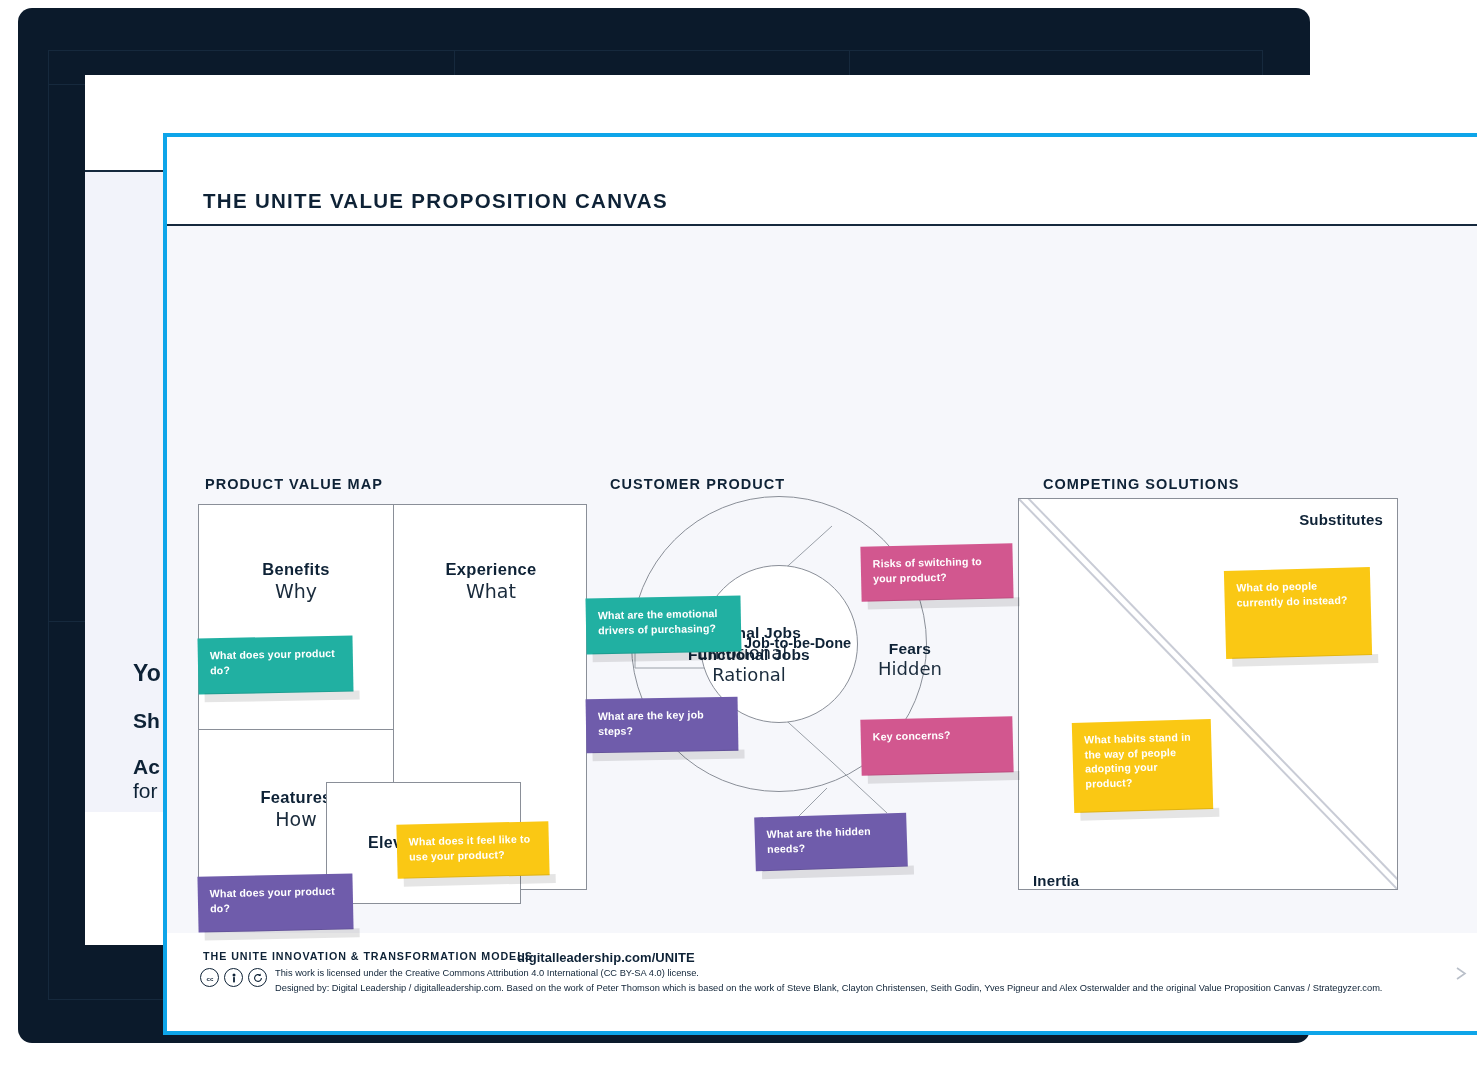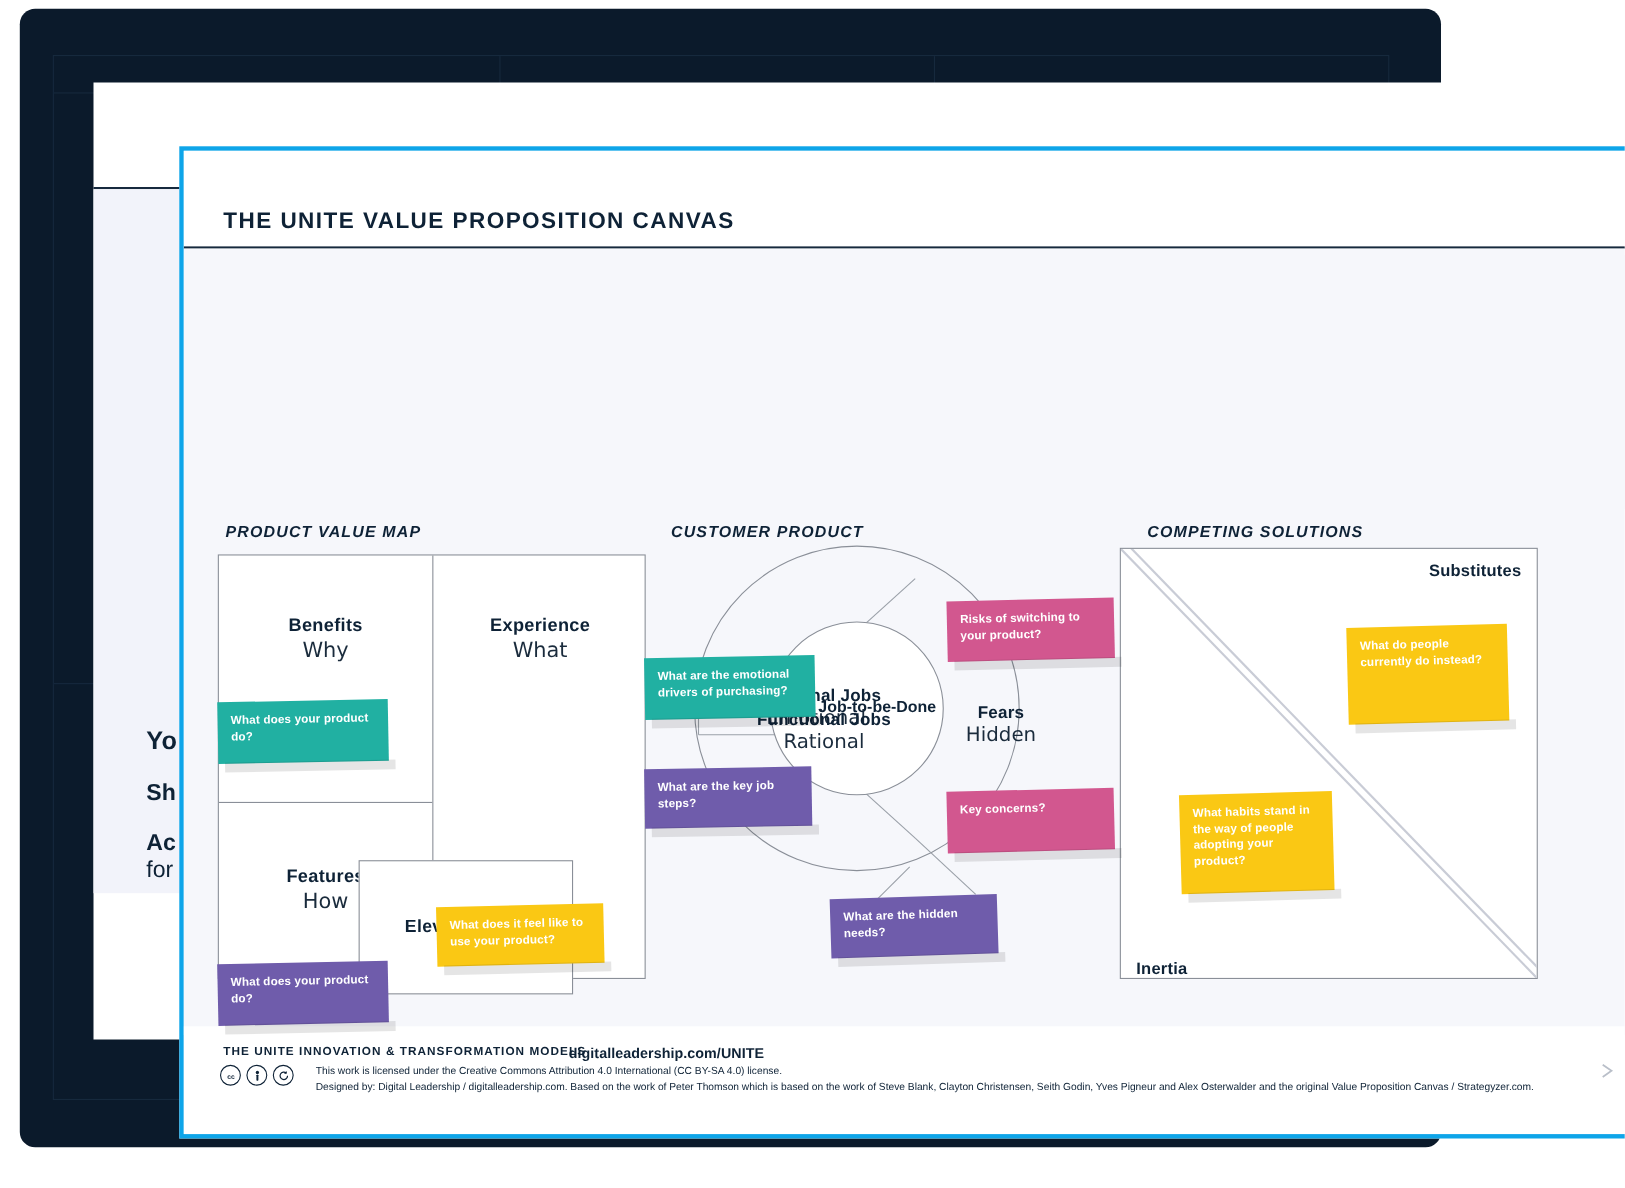--- a/index.html
+++ b/index.html
@@ -66,21 +66,21 @@
     background: #f6f7fb;
   }
   .fc-footer {
     position: absolute; left: 0; bottom: 0; width: 100%; height: 98px;
     background: #ffffff;
   }
 
   
   .sec-title {
     position: absolute; font-size: 14.5px; font-weight: 700;
-    letter-spacing: 1.05px; color: #0e2236; font-style: italic;
+    letter-spacing: 1.05px; color: #0e2236;
   }
   #sec-pvm { left: 38px; top: 250px; }
   #sec-cp  { left: 443px; top: 250px; }
   #sec-cs  { left: 852px; top: 250px; margin-left: 24px; }
 
   
   .pvm-box {
     position: absolute; left: 31px; top: 278px;
     width: 389px; height: 386px;
     background: #ffffff; border: 1px solid #8a8f98;
@@ -167,21 +167,21 @@
   .ft-url {
     position: absolute; left: 350px; top: 17px;
     font-size: 13px; font-weight: 700; color: #0e2236; letter-spacing: .05px;
   }
   .ft-icons { position: absolute; left: 33px; top: 35px; display: flex; gap: 5px; }
   .cc-ic {
     width: 19px; height: 19px; border-radius: 50%;
     border: 1.4px solid #0e2236; color: #0e2236;
     display: flex; align-items: center; justify-content: center;
   }
-  .ft-lines { position: absolute; left: 120px; top: 33px; color: #0e2236; }
+  .ft-lines { position: absolute; left: 108px; top: 33px; color: #0e2236; }
   .ft-l1 { font-size: 9.3px; line-height: 1.6; }
   .ft-l2 { font-size: 9.3px; font-weight: 400; line-height: 1.6; }
   .ft-logo {
     position: absolute; right: 30px; top: 32px;
     display: flex; align-items: center; gap: 9px;
   }
   .ft-logo .lg-txt {
     font-family: "Liberation Serif", serif;
     font-size: 14.5px; font-weight: 700; color: #0e2236; letter-spacing: .1px;
   }

